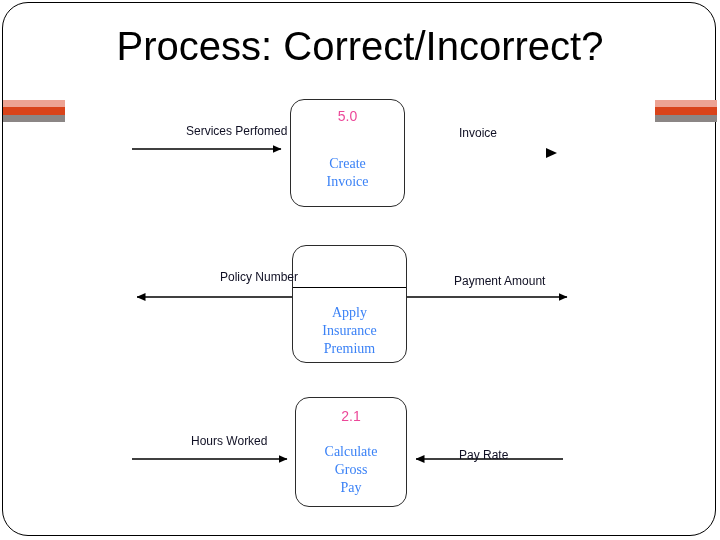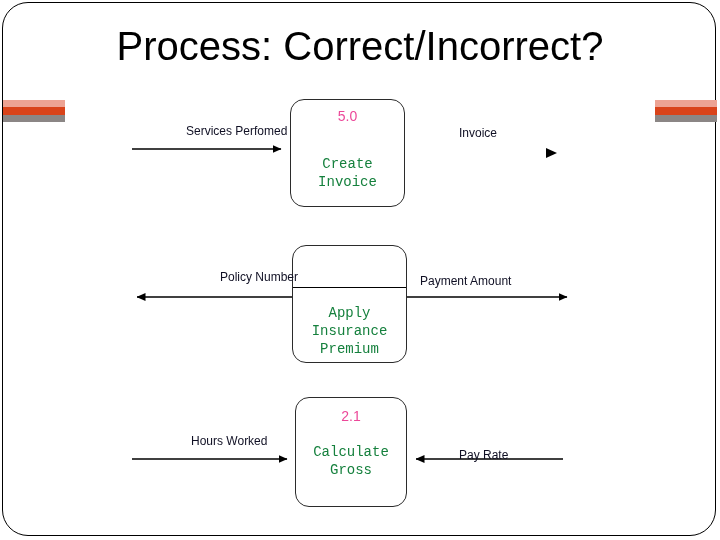--- a/index.html
+++ b/index.html
@@ -89,22 +89,22 @@
     color: #ec4899;
     font-family: "Liberation Sans", sans-serif;
   }
   .proc-name {
     position: absolute;
     left: 0;
     width: 100%;
     text-align: center;
     font-size: 14px;
     line-height: 18px;
-    color: #15803d;
-    font-family: Liberation Mono, monospace;
+    color: #3b82f6;
+    font-family: Liberation Serif, serif;
   }
   .proc-divider {
     position: absolute;
     left: 0;
     width: 100%;
     height: 0;
     border-top: 1.6px solid #000000;
   }
 
   
@@ -126,21 +126,21 @@
   .flow-label {
     position: absolute;
     font-size: 12px;
     color: #101024;
     white-space: nowrap;
     font-family: "Liberation Sans", sans-serif;
   }
   #label-services-performed { left: 186px; top: 124px; }
   #label-invoice            { left: 459px; top: 126px; }
   #label-policy-number      { left: 172px; top: 270px; margin-left: 48px; }
-  #label-payment-amount     { left: 420px; top: 274px; }
+  #label-payment-amount     { left: 454px; top: 274px; }
   #label-hours-worked       { left: 191px; top: 434px; }
   #label-pay-rate           { left: 459px; top: 448px; }
 
   
   #flow-lines {
     position: absolute;
     left: 0;
     top: 0;
     width: 720px;
     height: 540px;
@@ -208,20 +208,21 @@
         <div>Insurance</div>
         <div>Premium</div>
       </div>
     </div>
 
     <div class="process-box" id="box-calculate-gross-pay">
       <div class="proc-number">2.1</div>
       <div class="proc-name">
         <div>Calculate</div>
         <div>Gross</div>
+        <div>Pay</div>
       </div>
     </div>
 
     <div class="flow-label" id="label-services-performed">Services Perfomed</div>
     <div class="flow-label" id="label-invoice">Invoice</div>
     <div class="flow-label" id="label-policy-number">Policy Number</div>
     <div class="flow-label" id="label-payment-amount">Payment Amount</div>
     <div class="flow-label" id="label-hours-worked">Hours Worked</div>
     <div class="flow-label" id="label-pay-rate">Pay Rate</div>
 

